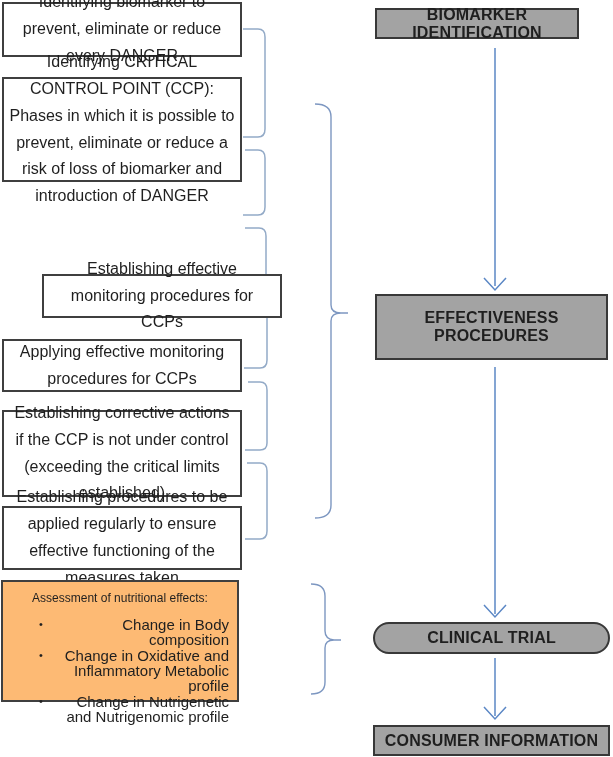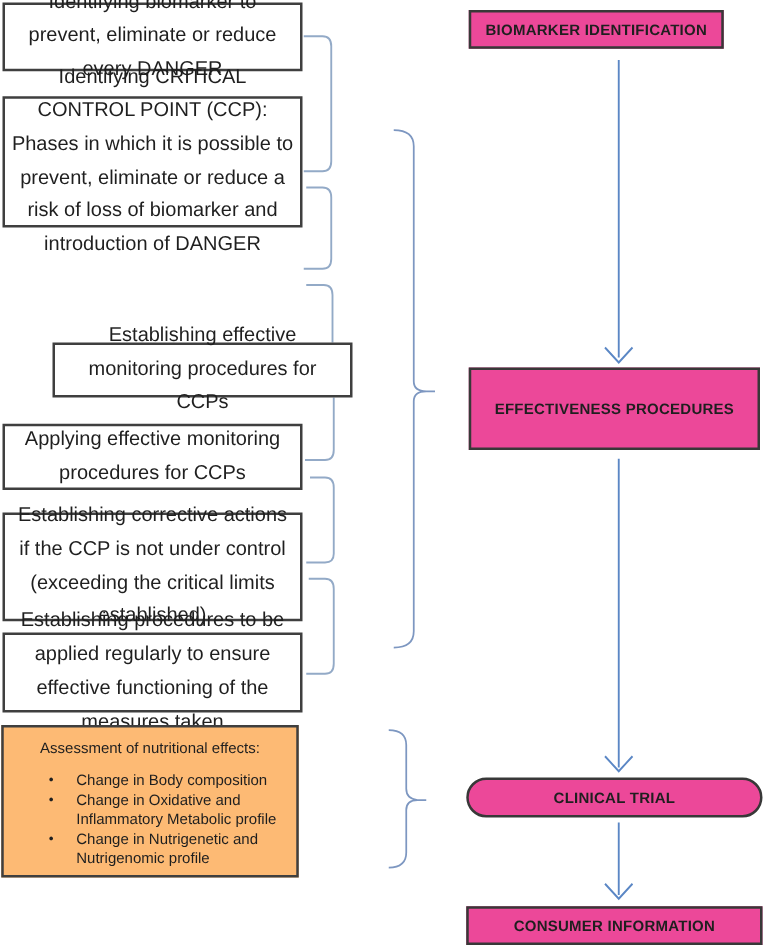--- a/index.html
+++ b/index.html
@@ -53,34 +53,34 @@
     box-sizing: border-box;
     border: 2px solid var(--box-border, #3f3f3f);
     background: #fdba74;
     z-index: 2;
     font-size: 12px;
     padding-top: 9px;
   }
   .assess-title { text-align: center; margin-bottom: 12px; }
   .bullet-row { display: flex; margin: 0 0 1px 36px; }
   .bullet-dot { width: 22px; font-size: 11px; line-height: 15px; }
-  .bullet-text { width: 168px; text-align: left; font-size: 12px; line-height: 15px; }
+  .bullet-text { width: 168px; text-align: right; font-size: 15px; line-height: 15px; }
 
   .rbox {
     position: absolute;
     box-sizing: border-box;
     border: 2px solid var(--box-border-dark, #383838);
-    background: #ec4899;
+    background: #a3a3a3;
     display: flex;
     flex-direction: column;
     align-items: center;
     justify-content: center;
     text-align: center;
     font-weight: bold;
-    font-size: 12px;
+    font-size: 16px;
     letter-spacing: 0.2px;
     z-index: 2;
   }
   .r1 { left: 375px; top: 8px;   width: 204px; height: 31px; }
   .r2 { left: 375px; top: 294px; width: 233px; height: 66px; gap: 15px; }
   .r3 { left: 373px; top: 622px; width: 237px; height: 32px; border-radius: 16px; }
   .r4 { left: 373px; top: 725px; width: 237px; height: 31px; }
 </style>
 </head>
 <body>

